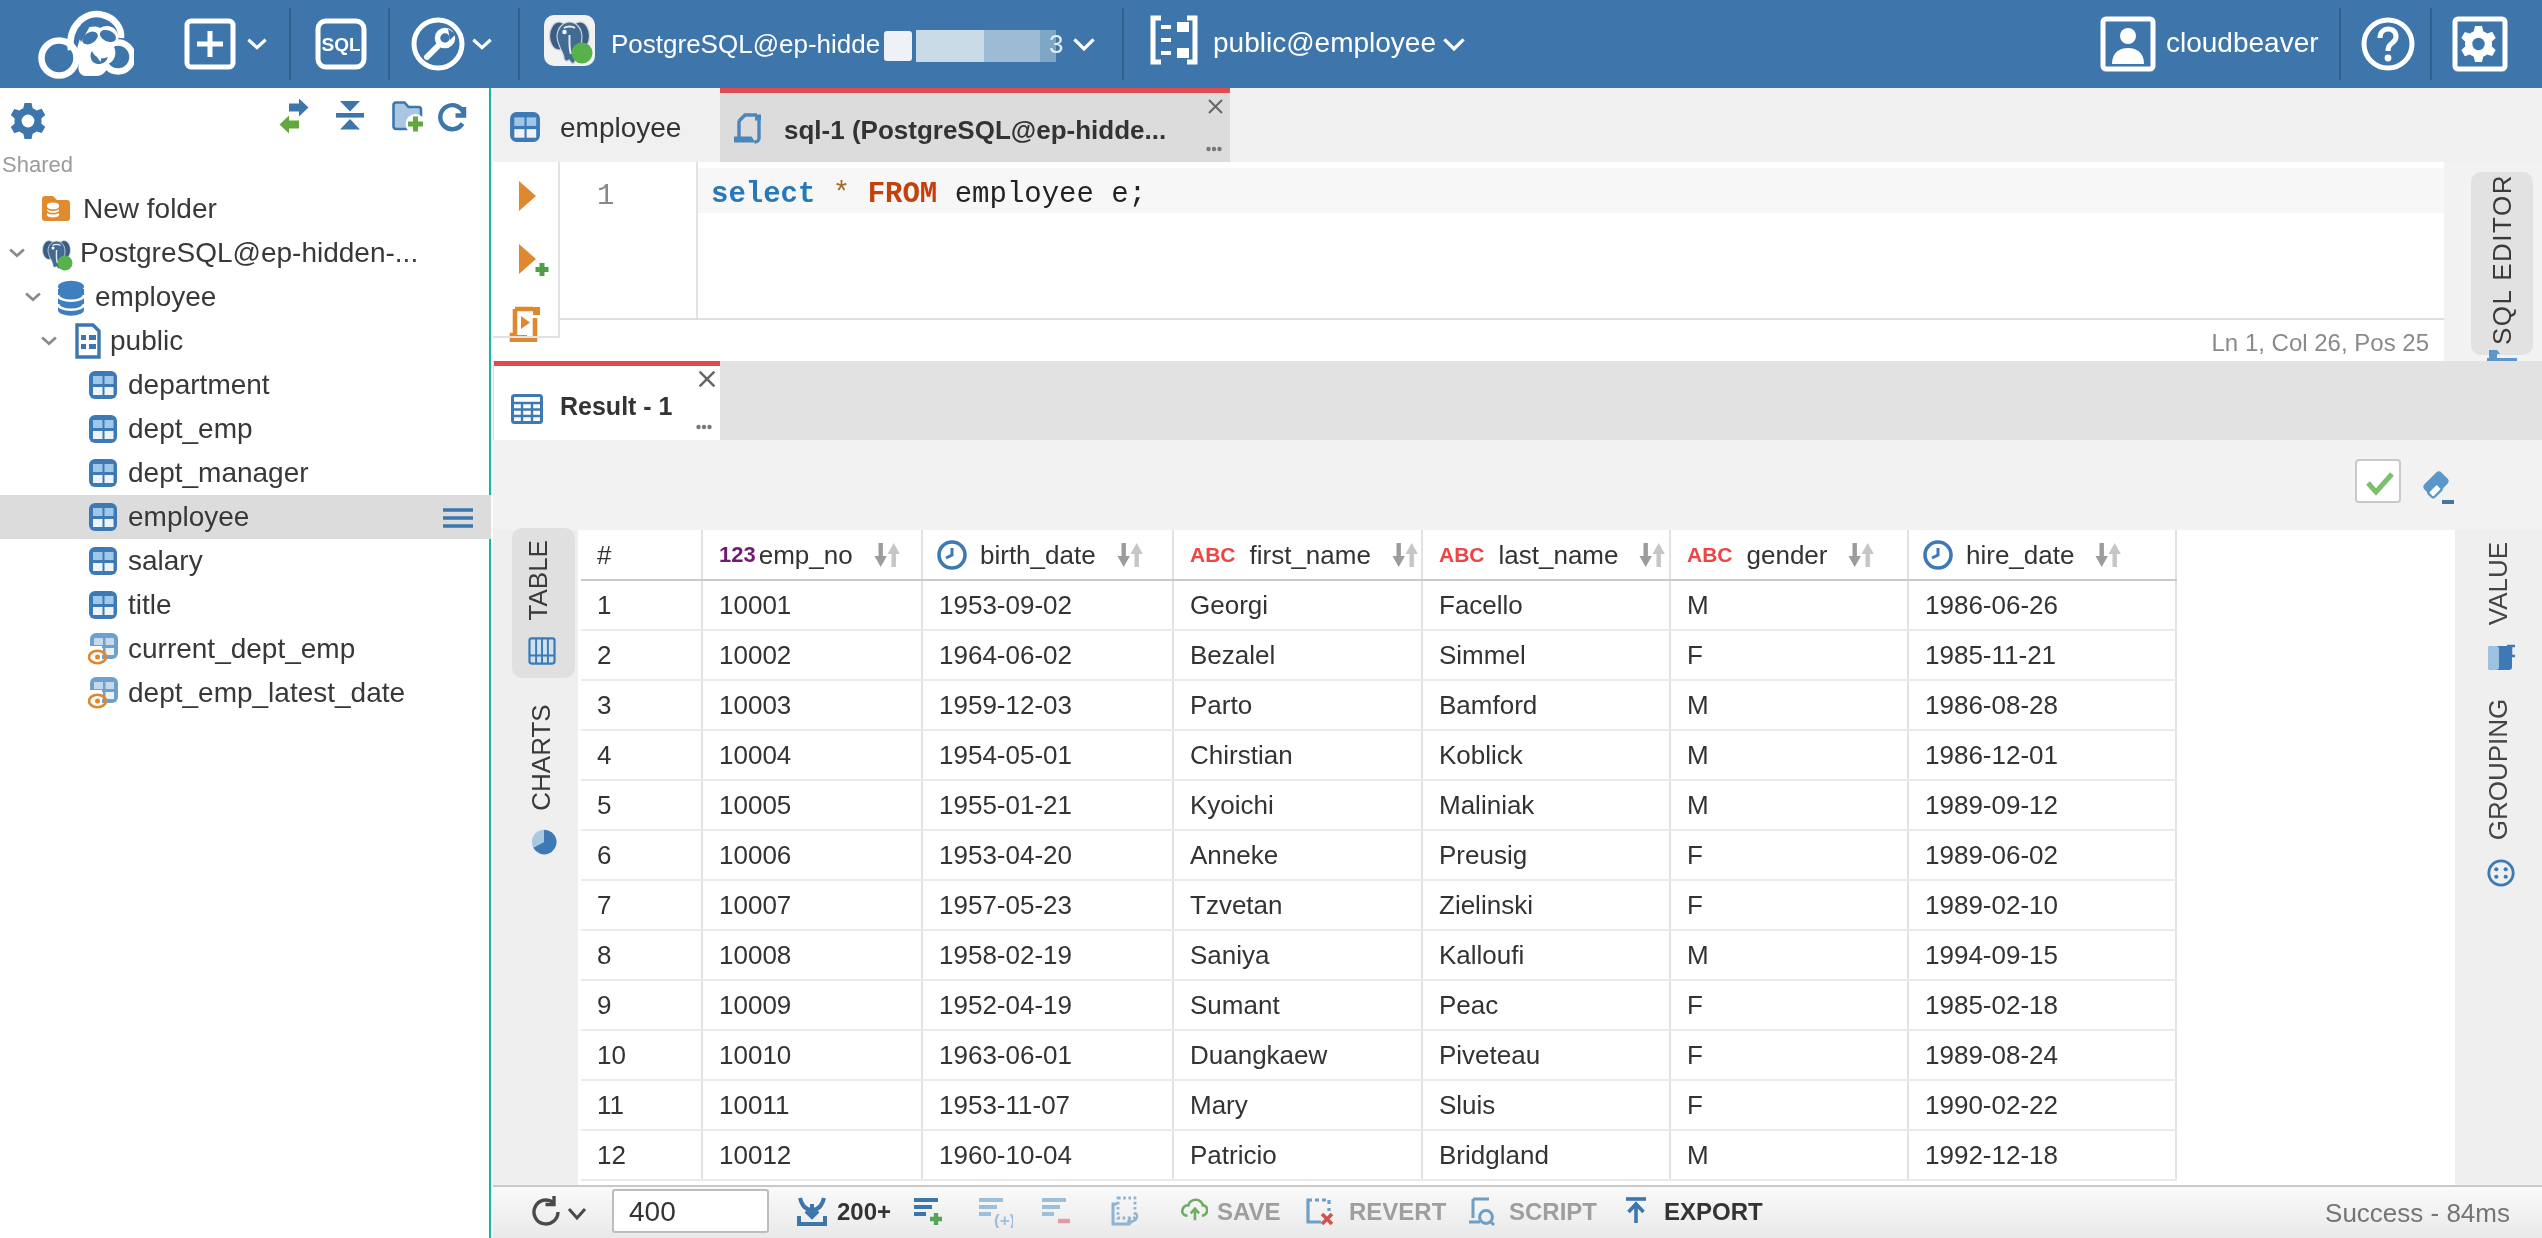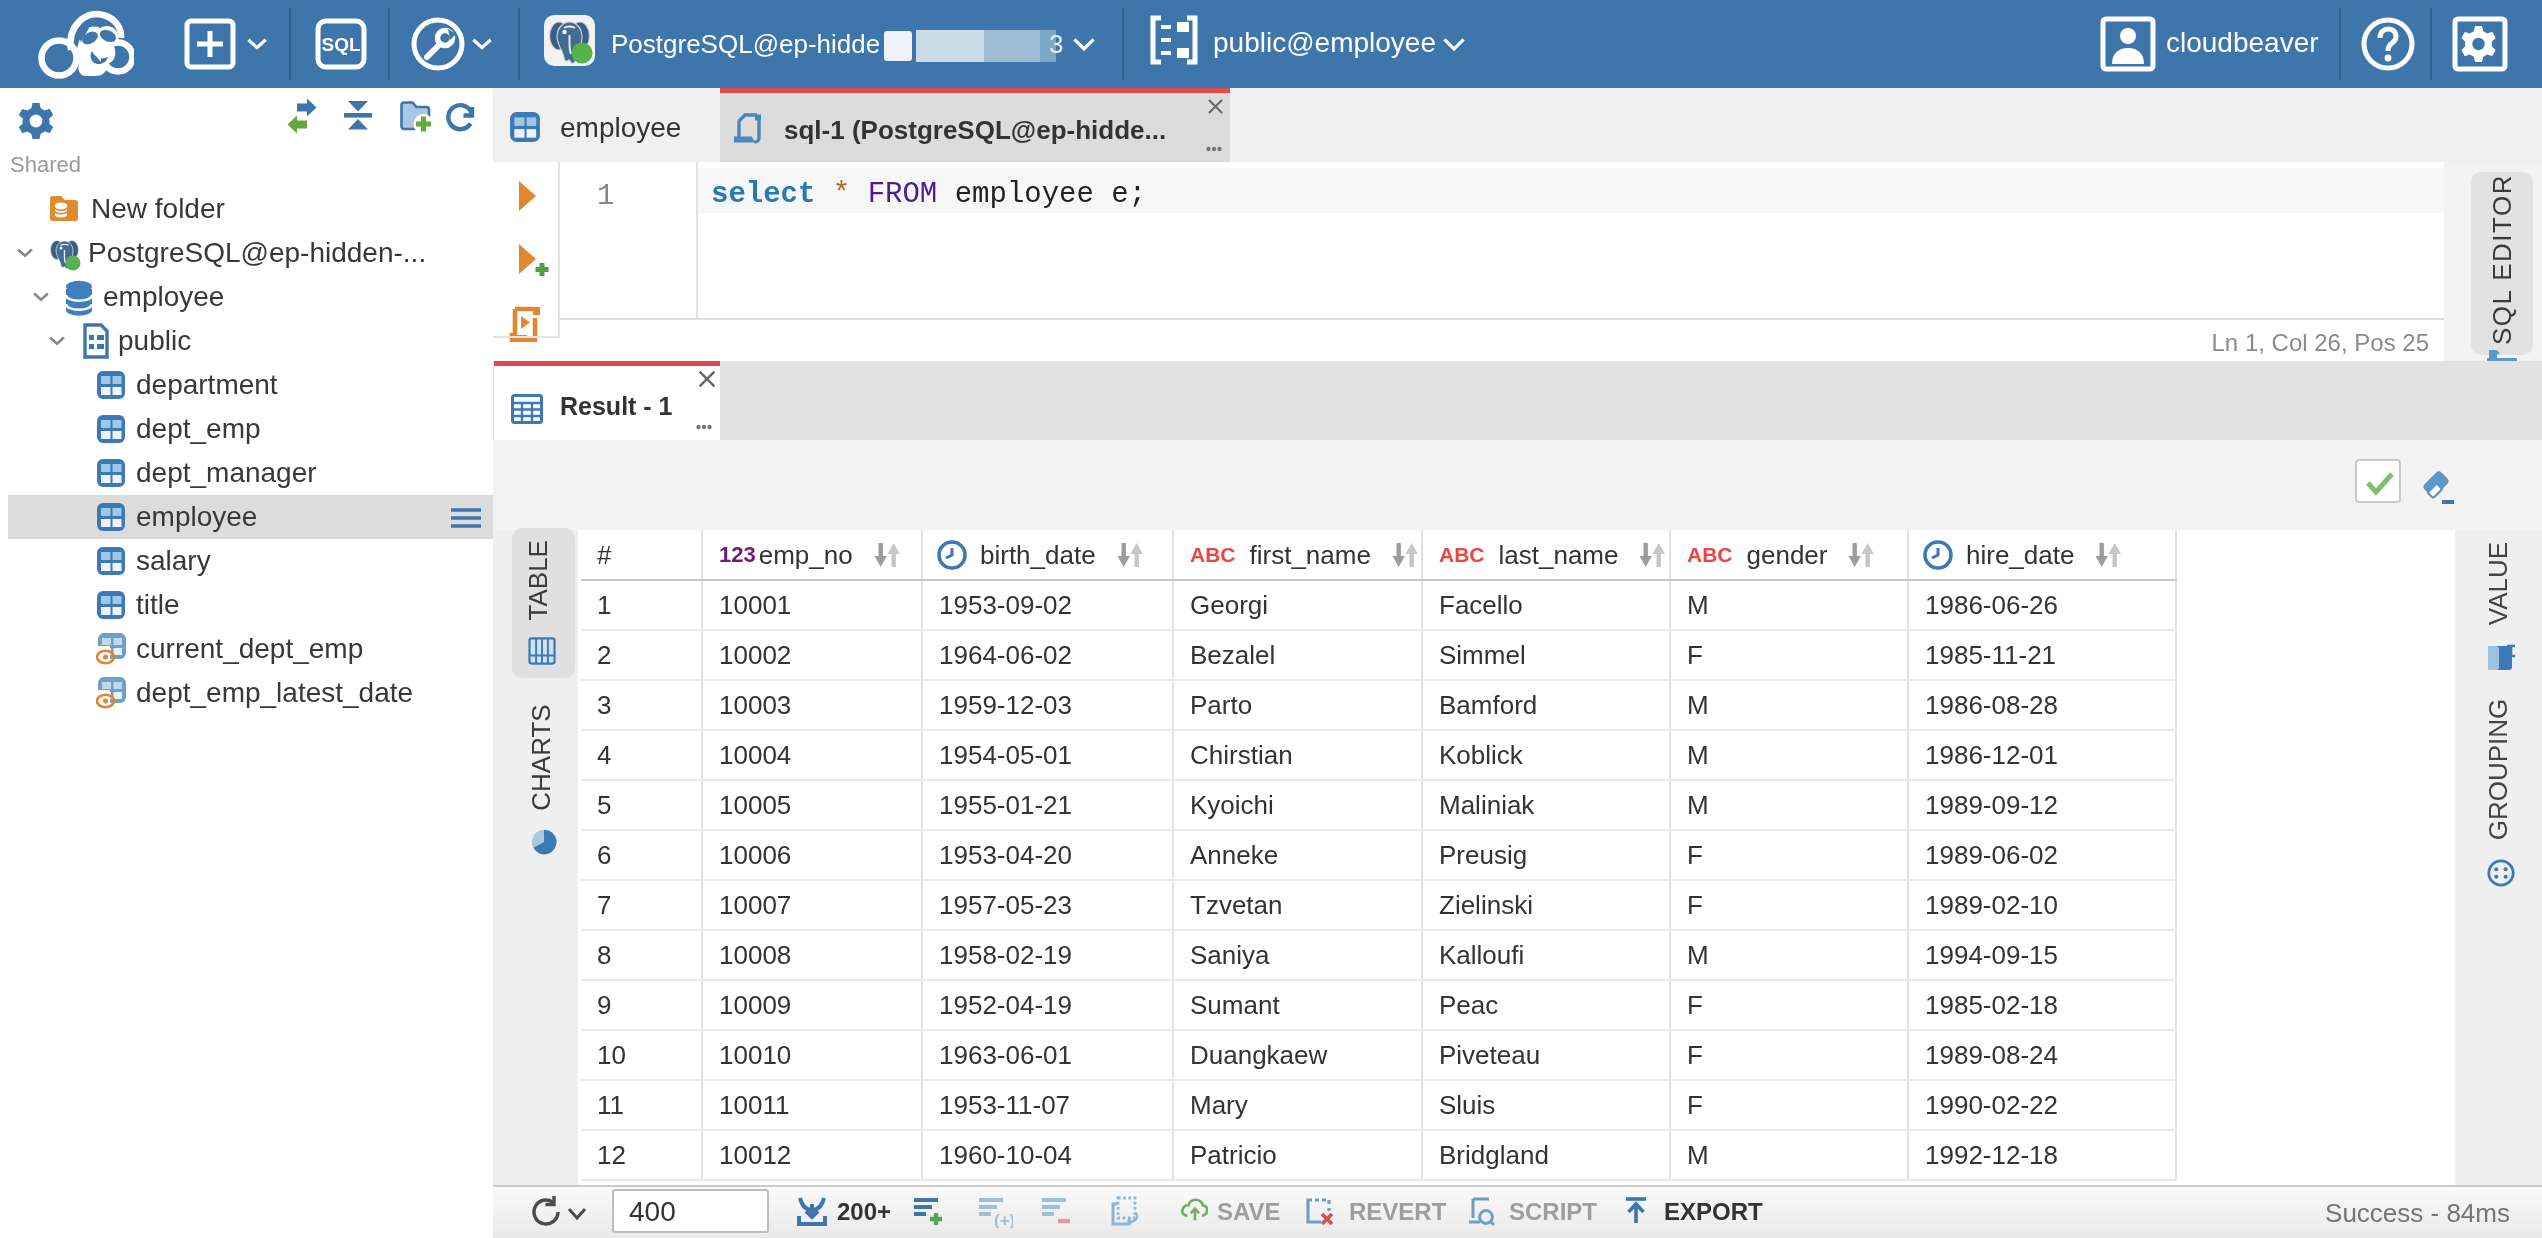--- a/index.html
+++ b/index.html
@@ -3,21 +3,21 @@
 <style>
 *{margin:0;padding:0;box-sizing:border-box}
 html,body{width:2542px;height:1238px;overflow:hidden;font-family:"Liberation Sans",sans-serif;background:#fff}
 .abs{position:absolute}
 #app{position:relative;width:2542px;height:1238px}
 
 #topbar{position:absolute;left:0;top:0;width:2542px;height:88px;background:#3e76ac}
 .hsep{position:absolute;top:8px;width:2px;height:72px;background:#2f618f}
 .wtxt{color:#fff;font-size:28px}
 
-#sidebar{position:absolute;left:8px;top:88px;width:491px;height:1150px;background:#fff;border-right:2px solid #ef4444}
+#sidebar{position:absolute;left:0;top:88px;width:491px;height:1150px;background:#fff;border-right:2px solid #14b8a6}
 .trow{position:absolute;left:0;width:491px;height:44px}
 .trow .lbl{position:absolute;top:50%;transform:translateY(-50%);font-size:28px;color:#383838;white-space:nowrap}
 .chev{position:absolute;top:50%;transform:translateY(-50%)}
 
 #tabbar{position:absolute;left:493px;top:88px;width:2049px;height:74px;background:#f0f0f0}
 #editor{position:absolute;left:493px;top:162px;width:2049px;height:199px;background:#fff}
 #resrow{position:absolute;left:493px;top:361px;width:2049px;height:79px;background:#e2e2e2}
 #filterrow{position:absolute;left:493px;top:440px;width:2049px;height:90px;background:#f2f2f2}
 #gridarea{position:absolute;left:493px;top:530px;width:2049px;height:655px;background:#fff}
 #btoolbar{position:absolute;left:493px;top:1185px;width:2049px;height:53px;background:linear-gradient(#fafafa,#e9e9e9);border-top:2px solid #c9c9c9}
@@ -346,21 +346,21 @@
  <svg class="abs" style="left:16px;top:144px" width="33" height="36" viewBox="0 0 33 36">
   <path d="M6 3 H24 M6 3 V29 M6 29 H3 V34 H26 V31 M26 31 V12" fill="none" stroke="#e0882f" stroke-width="4.6"></path>
   <path d="M24 1 h7 v8 h-7 z M3 29 h15 v6 h-15 z" fill="#e0882f"></path>
   <path d="M12 10 L21 16.5 L12 23 Z" fill="#e0882f"></path>
  </svg>
  <div class="abs" style="left:65px;top:0;width:2px;height:175px;background:#e2e2e2"></div>
       <div class="abs" style="left:0;top:174px;width:67px;height:2px;background:#e2e2e2"></div>
       <div class="abs" style="left:203px;top:6px;width:1762px;height:45px;background:#f7f7f7"></div>
  <div class="abs" style="left:104px;top:18px;width:30px;font-size:29px;color:#888;font-family:'Liberation Mono',monospace">1</div>
  <div class="abs" style="left:203px;top:0;width:2px;height:157px;background:#e2e2e2"></div>
- <div class="abs" style="left:218px;top:16px;font-size:29px;font-family:'Liberation Mono',monospace;color:#222;white-space:pre"><span style="color:#2678b8;font-weight:bold">select</span> <span style="color:#a56a28">*</span> <span style="color:#4c1d95;font-weight:normal">FROM</span> employee e;</div>
+ <div class="abs" style="left:218px;top:16px;font-size:29px;font-family:'Liberation Mono',monospace;color:#222;white-space:pre"><span style="color:#2678b8;font-weight:bold">select</span> <span style="color:#a56a28">*</span> <span style="color:#c2410c;font-weight:bold">FROM</span> employee e;</div>
  <div class="abs" style="left:65px;top:156px;width:1984px;height:2px;background:#dedede"></div>
  <div class="abs" style="right:113px;top:167px;font-size:24px;color:#8a8a8a">Ln 1, Col 26, Pos 25</div>
 
  <div class="abs" style="left:1951px;top:0;width:98px;height:199px;background:#f2f2f2"></div>
  <div class="abs" style="left:1978px;top:10px;width:62px;height:183px;background:#e2e2e2;border-radius:10px"></div>
  <div class="abs vtext" style="left:1909px;top:82px;width:200px;text-align:center;letter-spacing:1.5px">SQL EDITOR</div>
  <svg class="abs" style="left:1992px;top:184px" width="34" height="16" viewBox="0 0 34 16">
         <path d="M2 14 H32" stroke="#5b97c8" stroke-width="4"></path>
         <path d="M4 12 V4 h8 l3 4 h-3 v4" fill="#5b97c8"></path>
       </svg>

